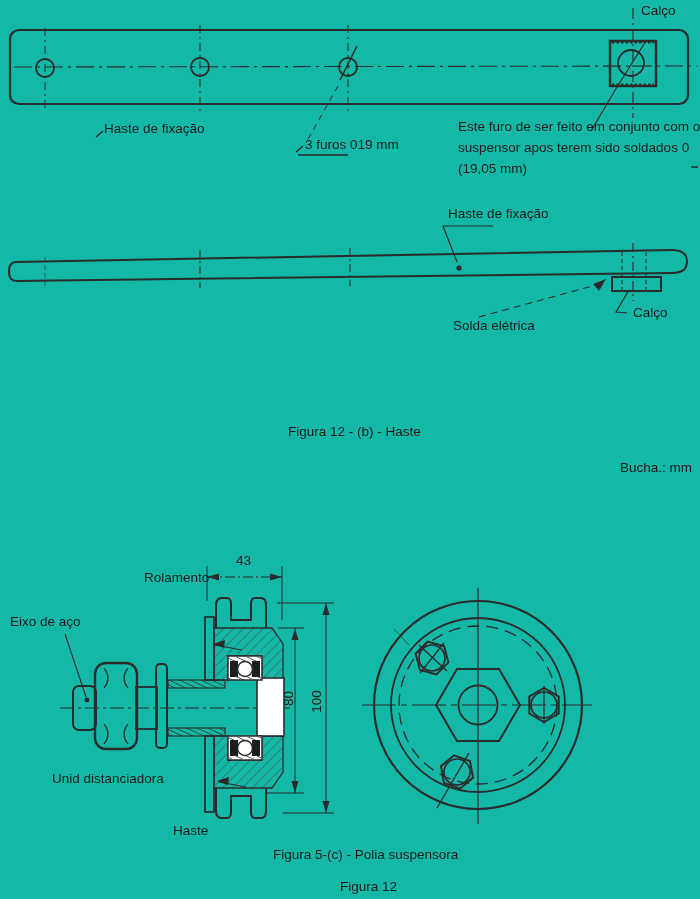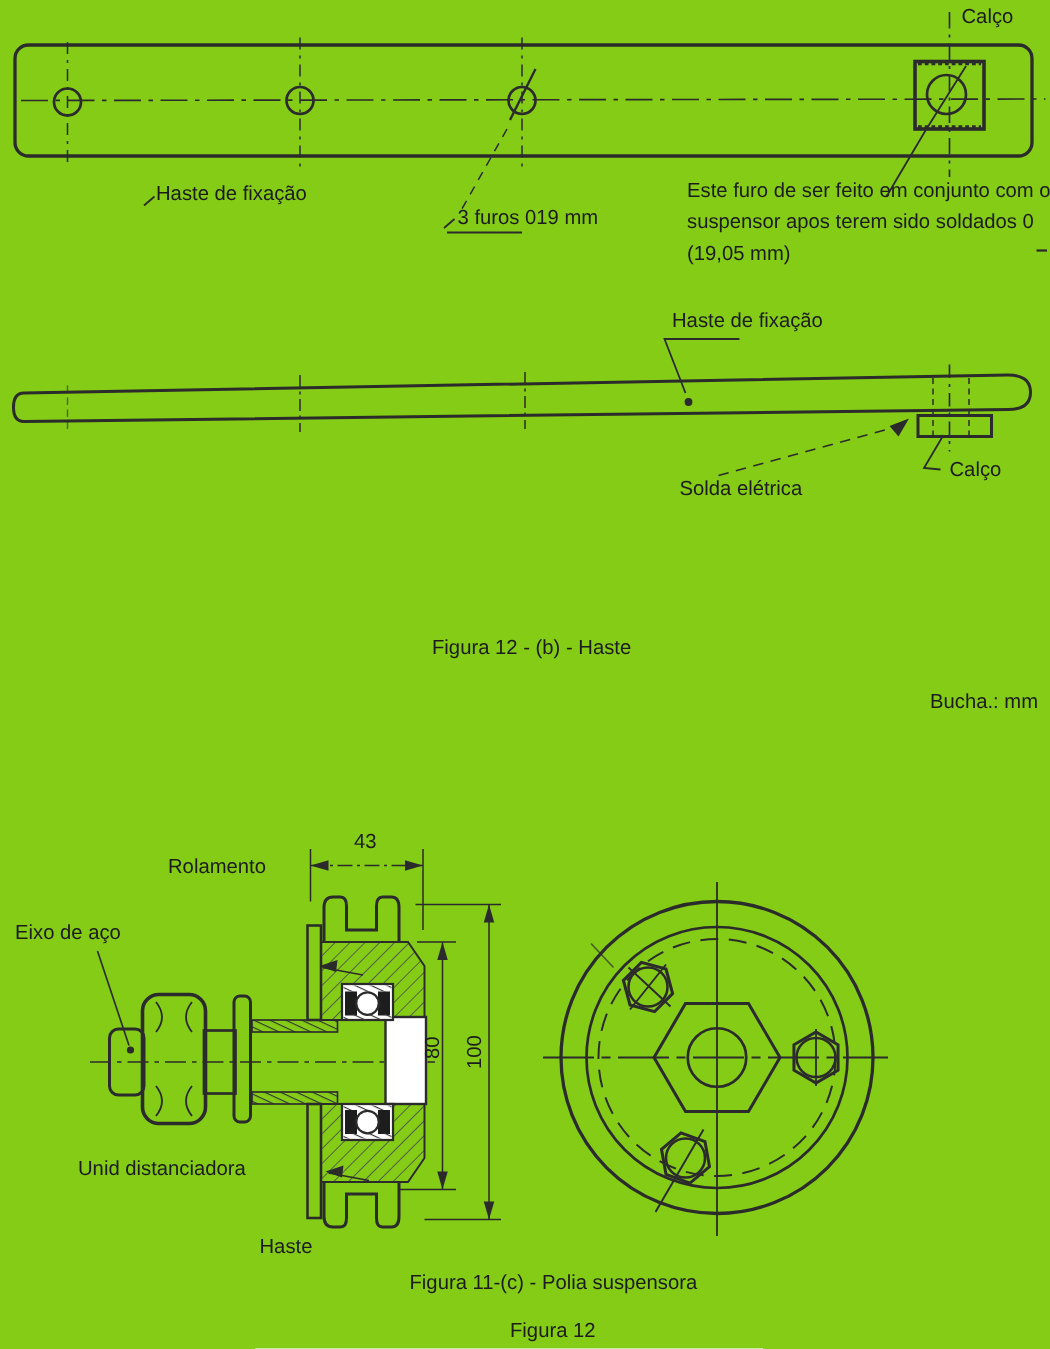--- a/index.html
+++ b/index.html
@@ -1,16 +1,16 @@
 <!DOCTYPE html>
 <html><head>
 <meta charset="utf-8">
 <style>
   html,body{margin:0;padding:0;background:#ffffff;}
-  #canvas{position:relative;width:700px;height:899px;background:#84cc16;overflow:hidden;
+  #canvas{position:relative;width:700px;height:899px;background:#14b8a6;overflow:hidden;
           font-family:"Liberation Sans",sans-serif;}
   #linework{position:absolute;left:0;top:0;}
   .lbl{position:absolute;font:13.5px/1.25 "Liberation Sans",sans-serif;color:#1c1c1c;
        white-space:nowrap;}
   .note{white-space:normal;width:246px;line-height:21px;}
   .dimv{width:36px;text-align:center;transform:rotate(-90deg);}
 </style>
 </head>
 <body>
 
@@ -187,23 +187,23 @@
   <span class="lbl" style="left:305px;top:137px">3 furos 019 mm</span>
   <span class="lbl note" style="left:458px;top:116px">Este furo de ser feito em conjunto com o suspensor apos terem sido soldados 0 (19,05 mm)</span>
 
   <span class="lbl" style="left:448px;top:206px">Haste de fixação</span>
   <span class="lbl" style="left:453px;top:318px">Solda elétrica</span>
   <span class="lbl" style="left:633px;top:305px">Calço</span>
 
   <span class="lbl" style="left:288px;top:424px">Figura 12 - (b) - Haste</span>
   <span class="lbl" style="left:620px;top:460px">Bucha.: mm</span>
 
-  <span class="lbl" style="left:112px;top:570px">Rolamento</span>
+  <span class="lbl" style="left:144px;top:570px">Rolamento</span>
   <span class="lbl" style="left:236px;top:553px">43</span>
   <span class="lbl" style="left:10px;top:614px">Eixo de aço</span>
   <span class="lbl" style="left:52px;top:771px">Unid distanciadora</span>
   <span class="lbl" style="left:173px;top:823px">Haste</span>
   <span class="lbl dimv" style="left:271px;top:690px">80</span>
   <span class="lbl dimv" style="left:299px;top:693px">100</span>
 
-  <span class="lbl" style="left:273px;top:847px">Figura 11-(c) - Polia suspensora</span>
+  <span class="lbl" style="left:273px;top:847px">Figura 5-(c) - Polia suspensora</span>
   <span class="lbl" style="left:340px;top:879px">Figura 12</span>
 </div>
 
 </body></html>

